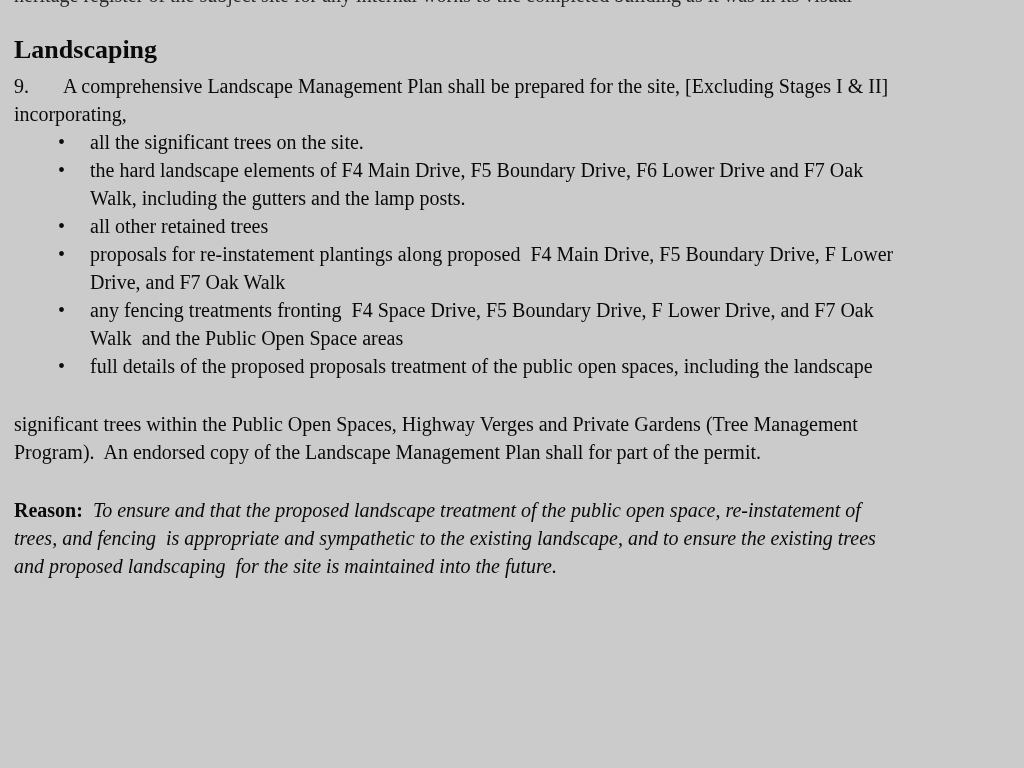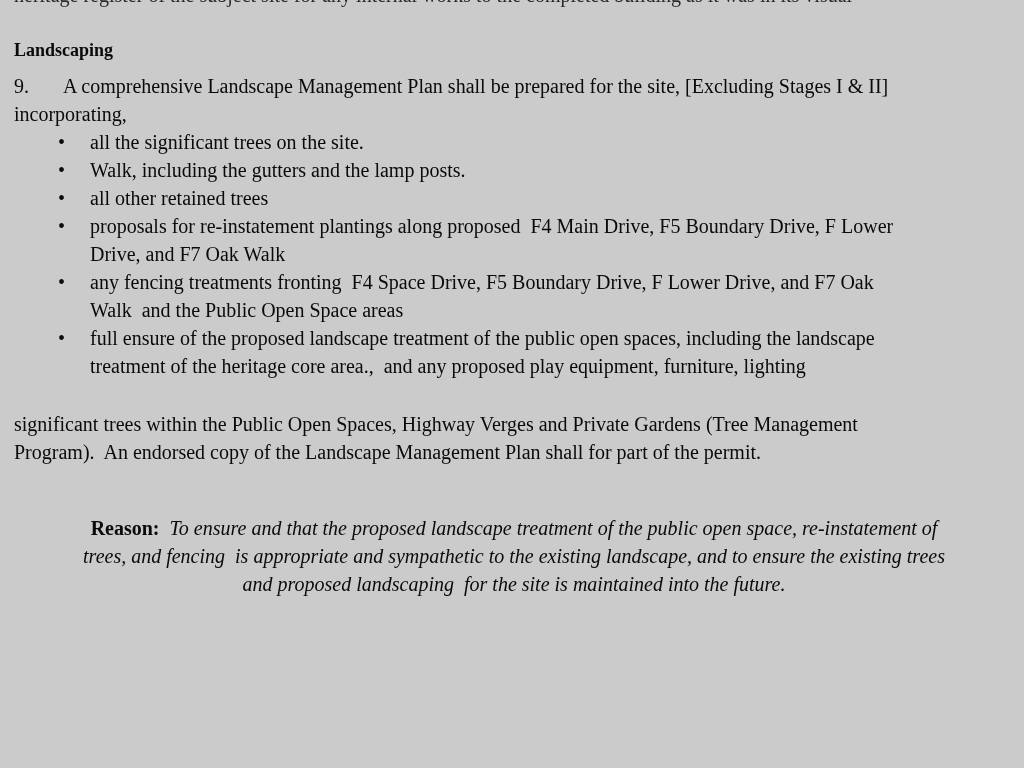--- a/index.html
+++ b/index.html
@@ -30,42 +30,42 @@
     position: absolute;
     top: -15px;
     left: 0;
     white-space: pre;
     line-height: 20px;
     color: #2a2a2a;
   }
   .heading {
     margin-top: 29px;
     font-weight: bold;
-    font-size: 18px;
+    font-size: 26px;
   }
   .intro {
     margin-top: 8px;
   }
   .ln { white-space: pre; }
   .num {
     display: inline-block;
     width: 49px;
     white-space: pre;
   }
   .bullets { }
   .bullet-item {
     display: flex;
     padding-left: 44px;
   }
   .dot {
     width: 32px;
     flex: 0 0 32px;
   }
   .closing { margin-top: 30px; }
-  .reason  { margin-top: 48px; text-align: center; }
+  .reason  { margin-top: 30px; }
   .reason .ln { font-style: italic; }
   .reason-label {
     font-weight: bold;
     font-style: normal;
     white-space: pre;
   }
 </style>
 </head>
 <body>
 
@@ -87,20 +87,21 @@
     <div class="bullet-item">
       <span class="dot">•</span>
       <div>
         <div class="ln">all the significant trees on the site.</div>
       </div>
     </div>
 
     <div class="bullet-item">
       <span class="dot">•</span>
       <div>
+        <div class="ln">the hard landscape elements of F4 Main Drive, F5 Boundary Drive, F6 Lower Drive and F7 Oak</div>
         <div class="ln">Walk, including the gutters and the lamp posts.</div>
       </div>
     </div>
 
     <div class="bullet-item">
       <span class="dot">•</span>
       <div>
         <div class="ln">all other retained trees</div>
       </div>
     </div>
@@ -117,22 +118,21 @@
       <span class="dot">•</span>
       <div>
         <div class="ln">any fencing treatments fronting  F4 Space Drive, F5 Boundary Drive, F Lower Drive, and F7 Oak</div>
         <div class="ln">Walk  and the Public Open Space areas</div>
       </div>
     </div>
 
     <div class="bullet-item">
       <span class="dot">•</span>
       <div>
-        <div class="ln">full ensure of the proposed landscape treatment of the public open spaces, including the landscape</div>
-        <div class="ln">treatment of the heritage core area.,  and any proposed play equipment, furniture, lighting</div>
+        <div class="ln">full details of the proposed proposals treatment of the public open spaces, including the landscape</div>
       </div>
     </div>
 
   </div>
 
   <div class="closing">
     <div class="ln">significant trees within the Public Open Spaces, Highway Verges and Private Gardens (Tree Management</div>
     <div class="ln">Program).  An endorsed copy of the Landscape Management Plan shall for part of the permit.</div>
   </div>
 

